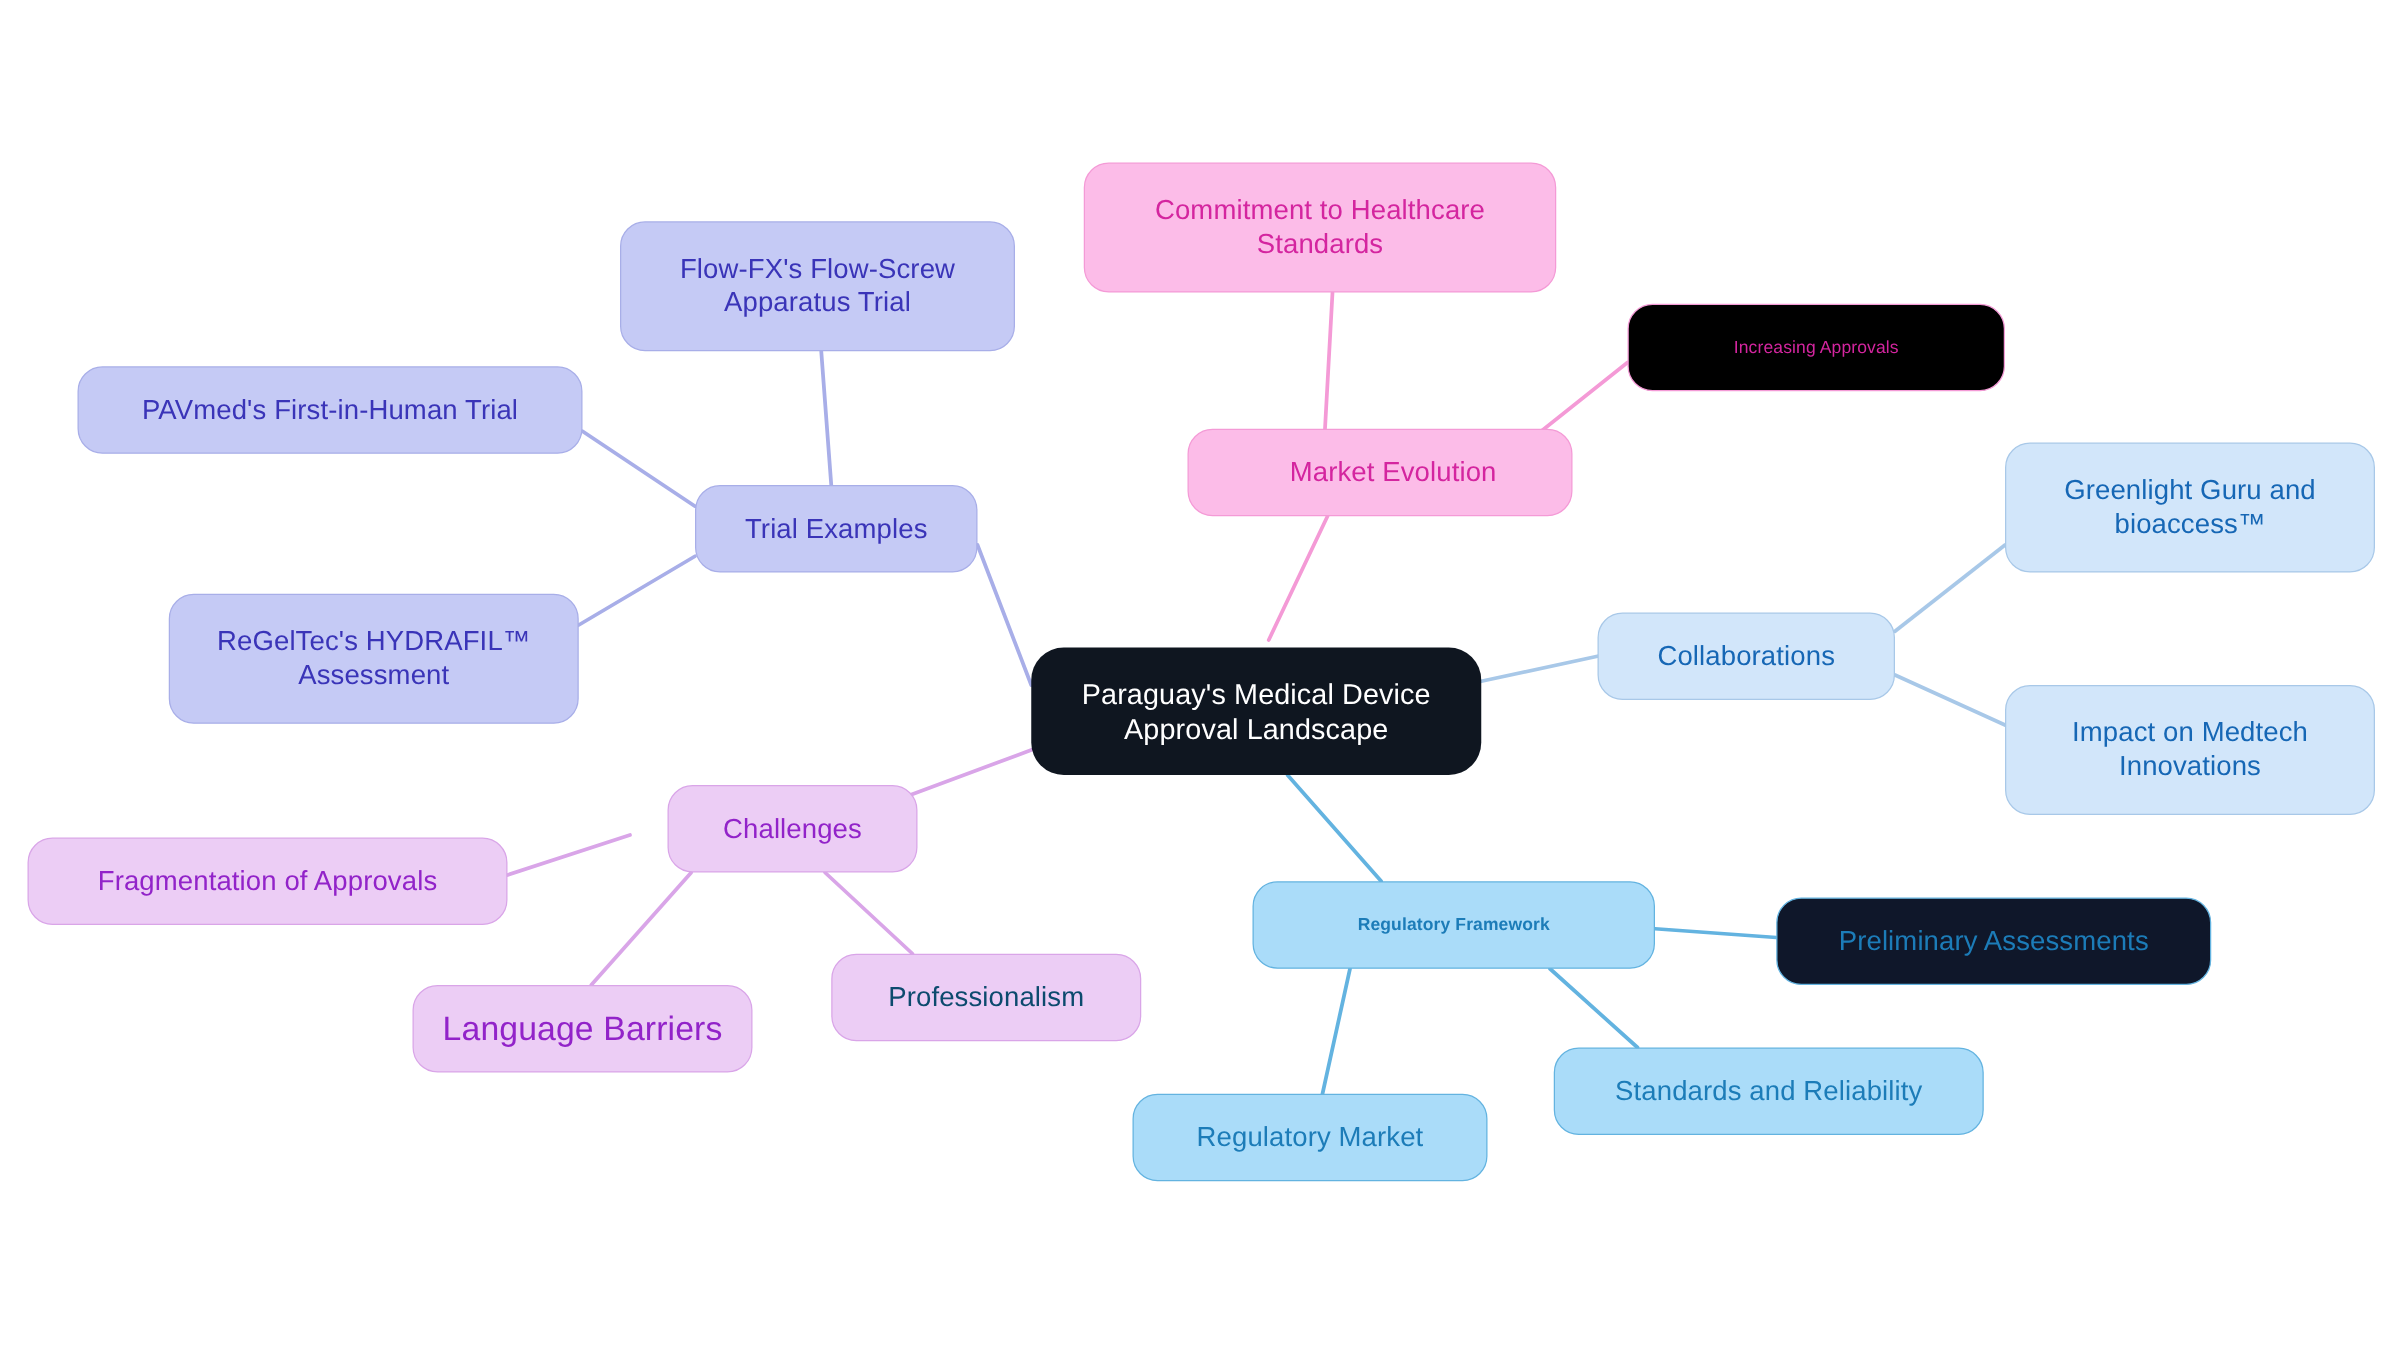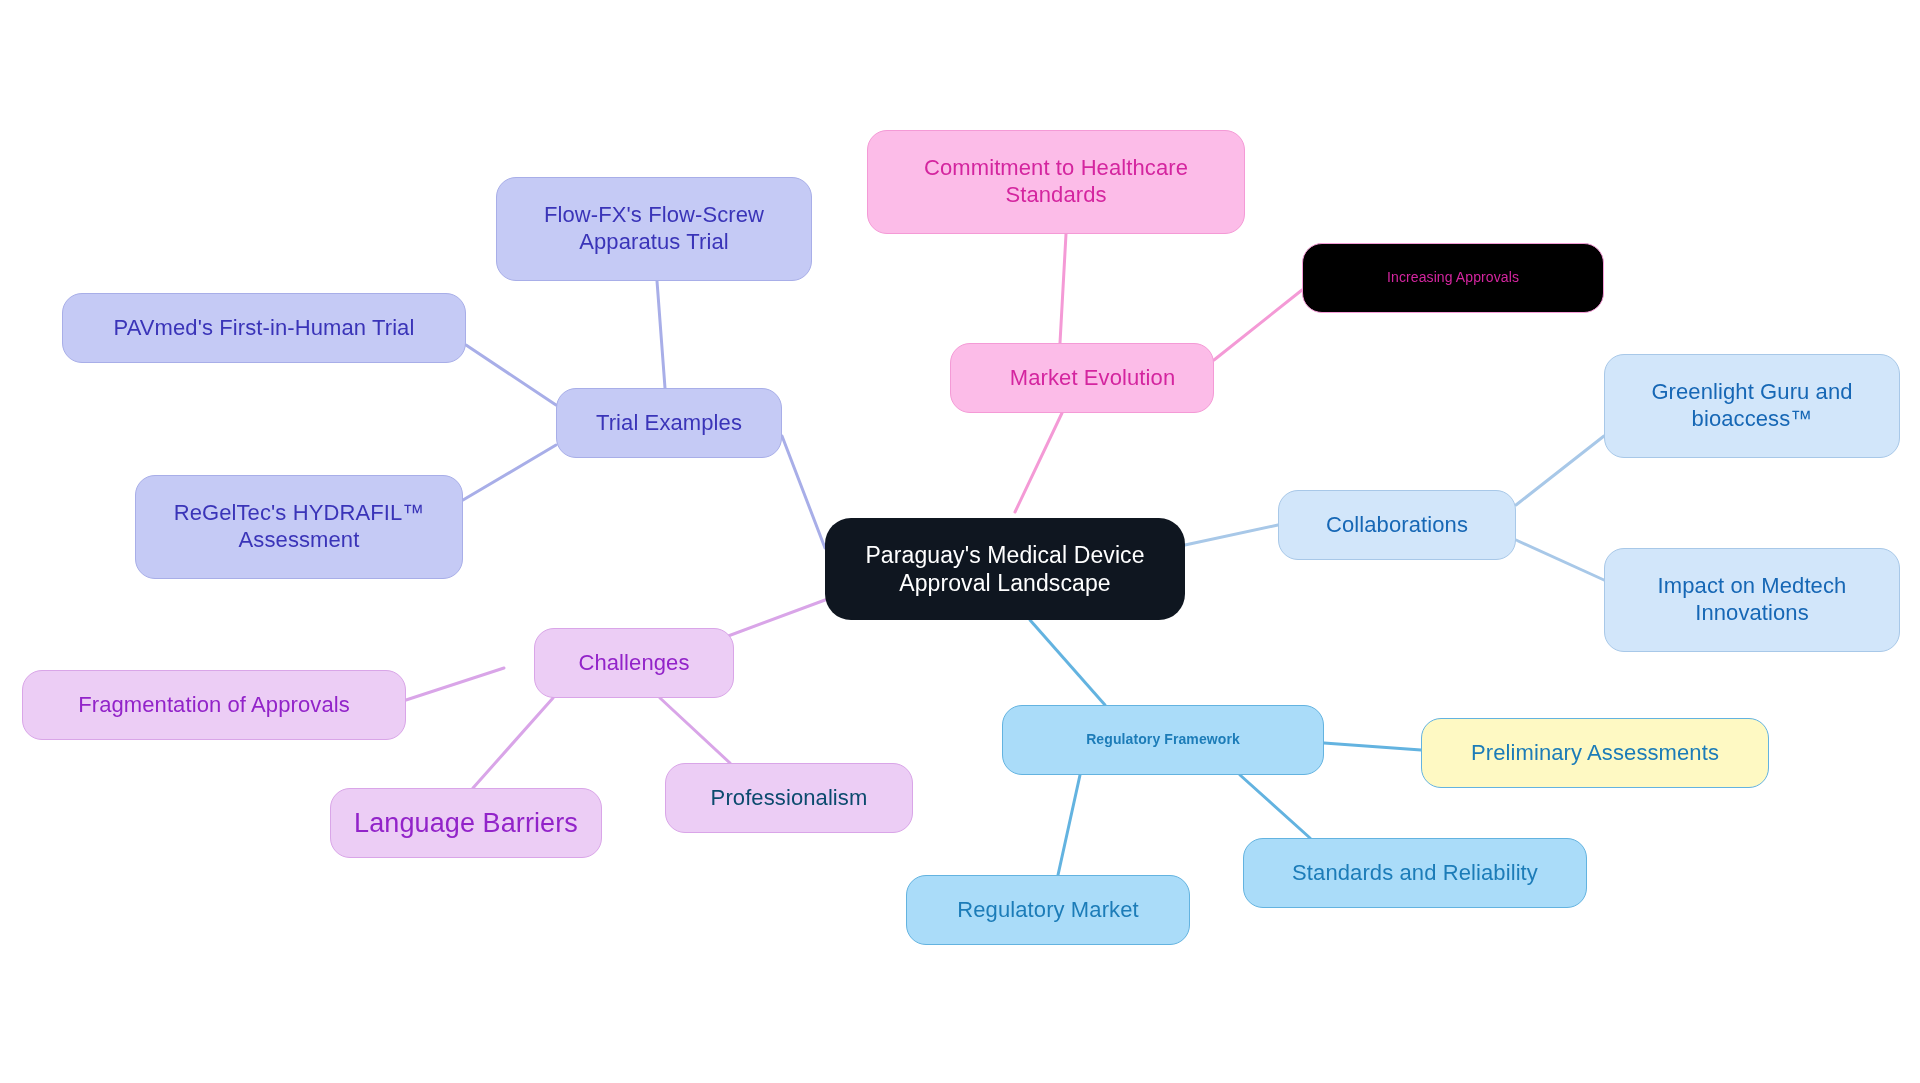--- a/index.html
+++ b/index.html
@@ -70,31 +70,31 @@
     </svg>
   <div id="node-layer">
       <div class="node node-root" style="left: 825px; top: 518px; width: 360px; height: 102px; background: rgb(15, 22, 32); border-color: rgb(15, 22, 32); color: rgb(255, 255, 255); font-size: 23px; border-radius: 26px;">Paraguay's Medical Device
 Approval Landscape</div>
       <div class="node" style="left: 556px; top: 388px; width: 226px; height: 70px; background: rgb(197, 202, 245); border-color: rgb(168, 174, 232); color: rgb(58, 52, 184); font-size: 22px; border-radius: 20px;">Trial Examples</div>
       <div class="node" style="left: 496px; top: 177px; width: 316px; height: 104px; background: rgb(197, 202, 245); border-color: rgb(168, 174, 232); color: rgb(58, 52, 184); font-size: 22px; border-radius: 20px;">Flow-FX's Flow-Screw
 Apparatus Trial</div>
       <div class="node" style="left: 62px; top: 293px; width: 404px; height: 70px; background: rgb(197, 202, 245); border-color: rgb(168, 174, 232); color: rgb(58, 52, 184); font-size: 22px; border-radius: 20px;">PAVmed's First-in-Human Trial</div>
       <div class="node" style="left: 135px; top: 475px; width: 328px; height: 104px; background: rgb(197, 202, 245); border-color: rgb(168, 174, 232); color: rgb(58, 52, 184); font-size: 22px; border-radius: 20px;">ReGelTec's HYDRAFIL™
 Assessment</div>
-      <div class="node" style="left: 950px; top: 343px; width: 264px; height: 70px; background: rgb(252, 188, 232); border-color: rgb(244, 154, 214); color: rgb(212, 37, 159); font-size: 22px; border-radius: 20px; padding-left: 21px;">Market Evolution</div>
+      <div class="node" style="left: 950px; top: 343px; width: 308px; height: 70px; background: rgb(252, 188, 232); border-color: rgb(244, 154, 214); color: rgb(212, 37, 159); font-size: 22px; border-radius: 20px; padding-left: 21px;">Market Evolution</div>
       <div class="node" style="left: 867px; top: 130px; width: 378px; height: 104px; background: rgb(252, 188, 232); border-color: rgb(244, 154, 214); color: rgb(212, 37, 159); font-size: 22px; border-radius: 20px;">Commitment to Healthcare
 Standards</div>
       <div class="node" style="left: 1302px; top: 243px; width: 302px; height: 70px; background: #000000; border-color: rgb(244, 154, 214); color: rgb(212, 37, 159); font-size: 14px; border-radius: 20px;">Increasing Approvals</div>
       <div class="node" style="left: 1278px; top: 490px; width: 238px; height: 70px; background: rgb(210, 230, 250); border-color: rgb(168, 200, 232); color: rgb(22, 103, 181); font-size: 22px; border-radius: 20px;">Collaborations</div>
       <div class="node" style="left: 1604px; top: 354px; width: 296px; height: 104px; background: rgb(210, 230, 250); border-color: rgb(168, 200, 232); color: rgb(22, 103, 181); font-size: 22px; border-radius: 20px;">Greenlight Guru and
 bioaccess™</div>
       <div class="node" style="left: 1604px; top: 548px; width: 296px; height: 104px; background: rgb(210, 230, 250); border-color: rgb(168, 200, 232); color: rgb(22, 103, 181); font-size: 22px; border-radius: 20px;">Impact on Medtech
 Innovations</div>
       <div class="node" style="left: 1002px; top: 705px; width: 322px; height: 70px; background: rgb(170, 220, 249); border-color: rgb(99, 179, 224); color: rgb(28, 124, 184); font-size: 14px; border-radius: 20px; font-weight: bold;">Regulatory Framework</div>
-      <div class="node" style="left: 1421px; top: 718px; width: 348px; height: 70px; background: #fef9c3; border-color: rgb(99, 179, 224); color: rgb(28, 124, 184); font-size: 22px; border-radius: 20px;">Preliminary Assessments</div>
+      <div class="node" style="left: 1421px; top: 718px; width: 348px; height: 70px; background: #0f172a; border-color: rgb(99, 179, 224); color: rgb(28, 124, 184); font-size: 22px; border-radius: 20px;">Preliminary Assessments</div>
       <div class="node" style="left: 1243px; top: 838px; width: 344px; height: 70px; background: rgb(170, 220, 249); border-color: rgb(99, 179, 224); color: rgb(28, 124, 184); font-size: 22px; border-radius: 20px;">Standards and Reliability</div>
       <div class="node" style="left: 906px; top: 875px; width: 284px; height: 70px; background: rgb(170, 220, 249); border-color: rgb(99, 179, 224); color: rgb(28, 124, 184); font-size: 22px; border-radius: 20px;">Regulatory Market</div>
       <div class="node" style="left: 504px; top: 628px; width: 200px; height: 70px; background: rgb(236, 205, 245); border-color: rgb(217, 165, 232); color: rgb(146, 35, 201); font-size: 22px; border-radius: 20px; margin-left: 30px;">Challenges</div>
       <div class="node" style="left: 22px; top: 670px; width: 384px; height: 70px; background: rgb(236, 205, 245); border-color: rgb(217, 165, 232); color: rgb(146, 35, 201); font-size: 22px; border-radius: 20px;">Fragmentation of Approvals</div>
       <div class="node" style="left: 330px; top: 788px; width: 272px; height: 70px; background: rgb(236, 205, 245); border-color: rgb(217, 165, 232); color: rgb(146, 35, 201); font-size: 27px; border-radius: 20px;">Language Barriers</div>
       <div class="node" style="left: 665px; top: 763px; width: 248px; height: 70px; background: rgb(236, 205, 245); border-color: rgb(217, 165, 232); color: #0c4a6e; font-size: 22px; border-radius: 20px;">Professionalism</div>
     </div>
 </div>
 
 </body></html>

